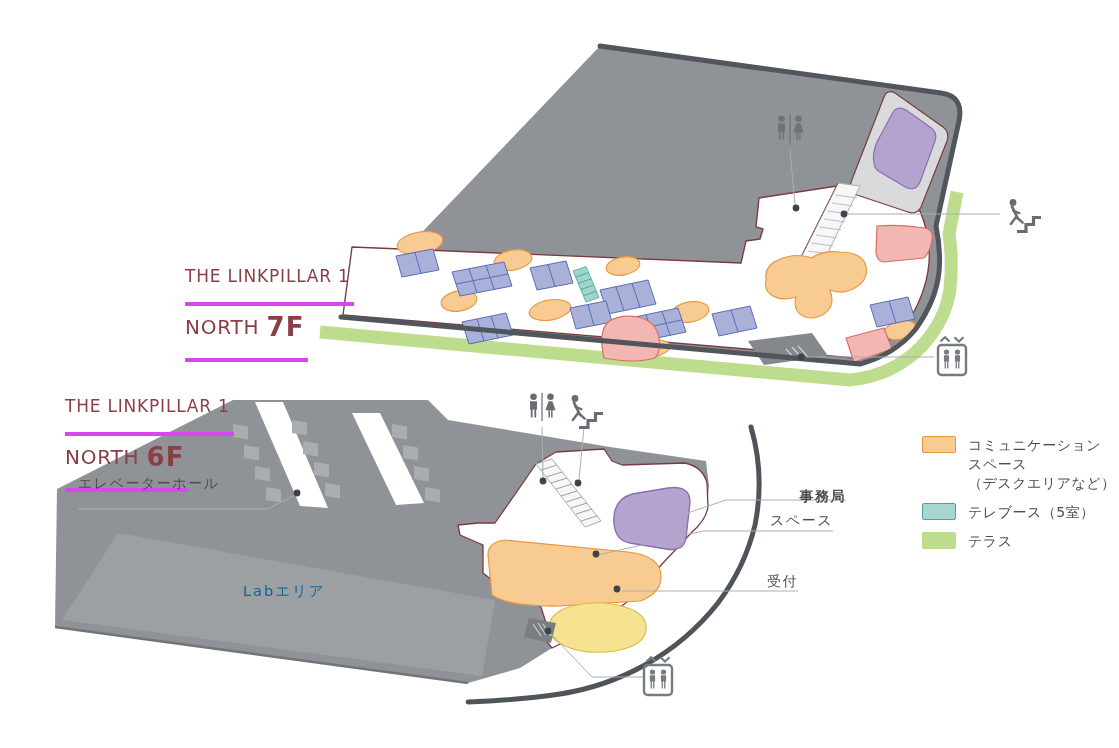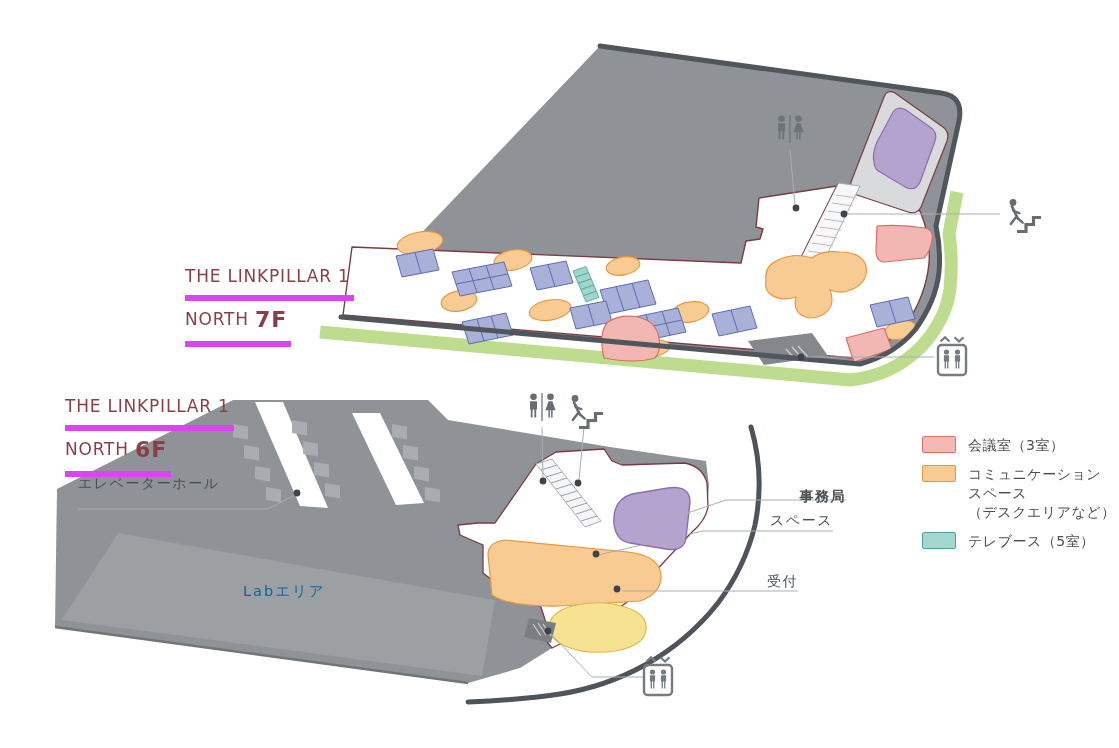--- a/index.html
+++ b/index.html
@@ -2,25 +2,25 @@
 <html><head>
 <meta charset="utf-8">
 <style>
   html,body{margin:0;padding:0;}
   body{
     width:1119px;height:748px;position:relative;background:#ffffff;
     font-family:"DejaVu Sans","Liberation Sans",sans-serif;overflow:hidden;
   }
   #plan-svg{position:absolute;left:0;top:0;}
   .plan-title{position:absolute;color:#8a3e45;}
-  .pt-line{display:table;padding:0 4px 9px 0;border-bottom:6px solid #d946ef;white-space:nowrap;}
+  .pt-line{display:table;padding:0 4px 16px 0;border-bottom:4px solid #d946ef;white-space:nowrap;}
   .pt-building{font-size:17px;letter-spacing:.8px;}
   .pt-line2{margin-top:6px;}
-  .pt-wing{font-size:17px;letter-spacing:.8px;vertical-align:baseline;}
-  .pt-floor{font-size:22px;font-weight:bold;letter-spacing:1px;vertical-align:-2px;}
+  .pt-wing{font-size:20px;letter-spacing:.8px;vertical-align:baseline;}
+  .pt-floor{font-size:26px;font-weight:bold;letter-spacing:1px;vertical-align:-2px;}
   .map-label{position:absolute;font-size:14px;color:#4a4f54;letter-spacing:1.5px;white-space:nowrap;}
   .map-label.right{text-align:right;}
   .lab-label{color:#0369a1;letter-spacing:2px;font-size:14.5px;}
   .legend{position:absolute;left:922px;top:436px;width:196px;}
   .lg-row{display:flex;align-items:flex-start;margin-bottom:10px;}
   .lg-sw{width:34px;height:17px;border:1.5px solid;border-radius:2px;flex:none;margin-right:12px;box-sizing:border-box;}
   .lg-lb{font-size:14px;line-height:19px;color:#4a4f54;white-space:pre-line;letter-spacing:.5px;}
 </style>
 </head>
 <body>
@@ -265,26 +265,26 @@
 </div>
 
 <div class="map-label" style="left:78px;top:475px;">エレベーターホール</div>
 <div class="map-label lab-label" style="left:243px;top:582px;">Labエリア</div>
 <div class="map-label right" style="left:756px;top:488px;width:90px;font-weight:bold;">事務局</div>
 <div class="map-label right" style="left:743px;top:512px;width:90px;">スペース</div>
 <div class="map-label right" style="left:708px;top:573px;width:90px;">受付</div>
 
 <div class="legend">
   <div class="lg-row">
-    <span class="lg-sw" style="background-color: rgb(244, 185, 181); border-color: rgb(221, 111, 102);"></span>
-    <span class="lg-lb">会議室（3室）</span>
-  </div>
-  <div class="lg-row">
     <span class="lg-sw" style="background-color: rgb(247, 203, 146); border-color: rgb(232, 150, 62);"></span>
     <span class="lg-lb">コミュニケーション
 スペース
 （デスクエリアなど）</span>
   </div>
   <div class="lg-row">
     <span class="lg-sw" style="background-color: rgb(165, 214, 207); border-color: rgb(74, 164, 155);"></span>
     <span class="lg-lb">テレブース（5室）</span>
   </div>
+  <div class="lg-row">
+    <span class="lg-sw" style="background-color: rgb(190, 220, 142); border-color: rgb(190, 220, 142);"></span>
+    <span class="lg-lb">テラス</span>
+  </div>
 </div>
 
 </body></html>

